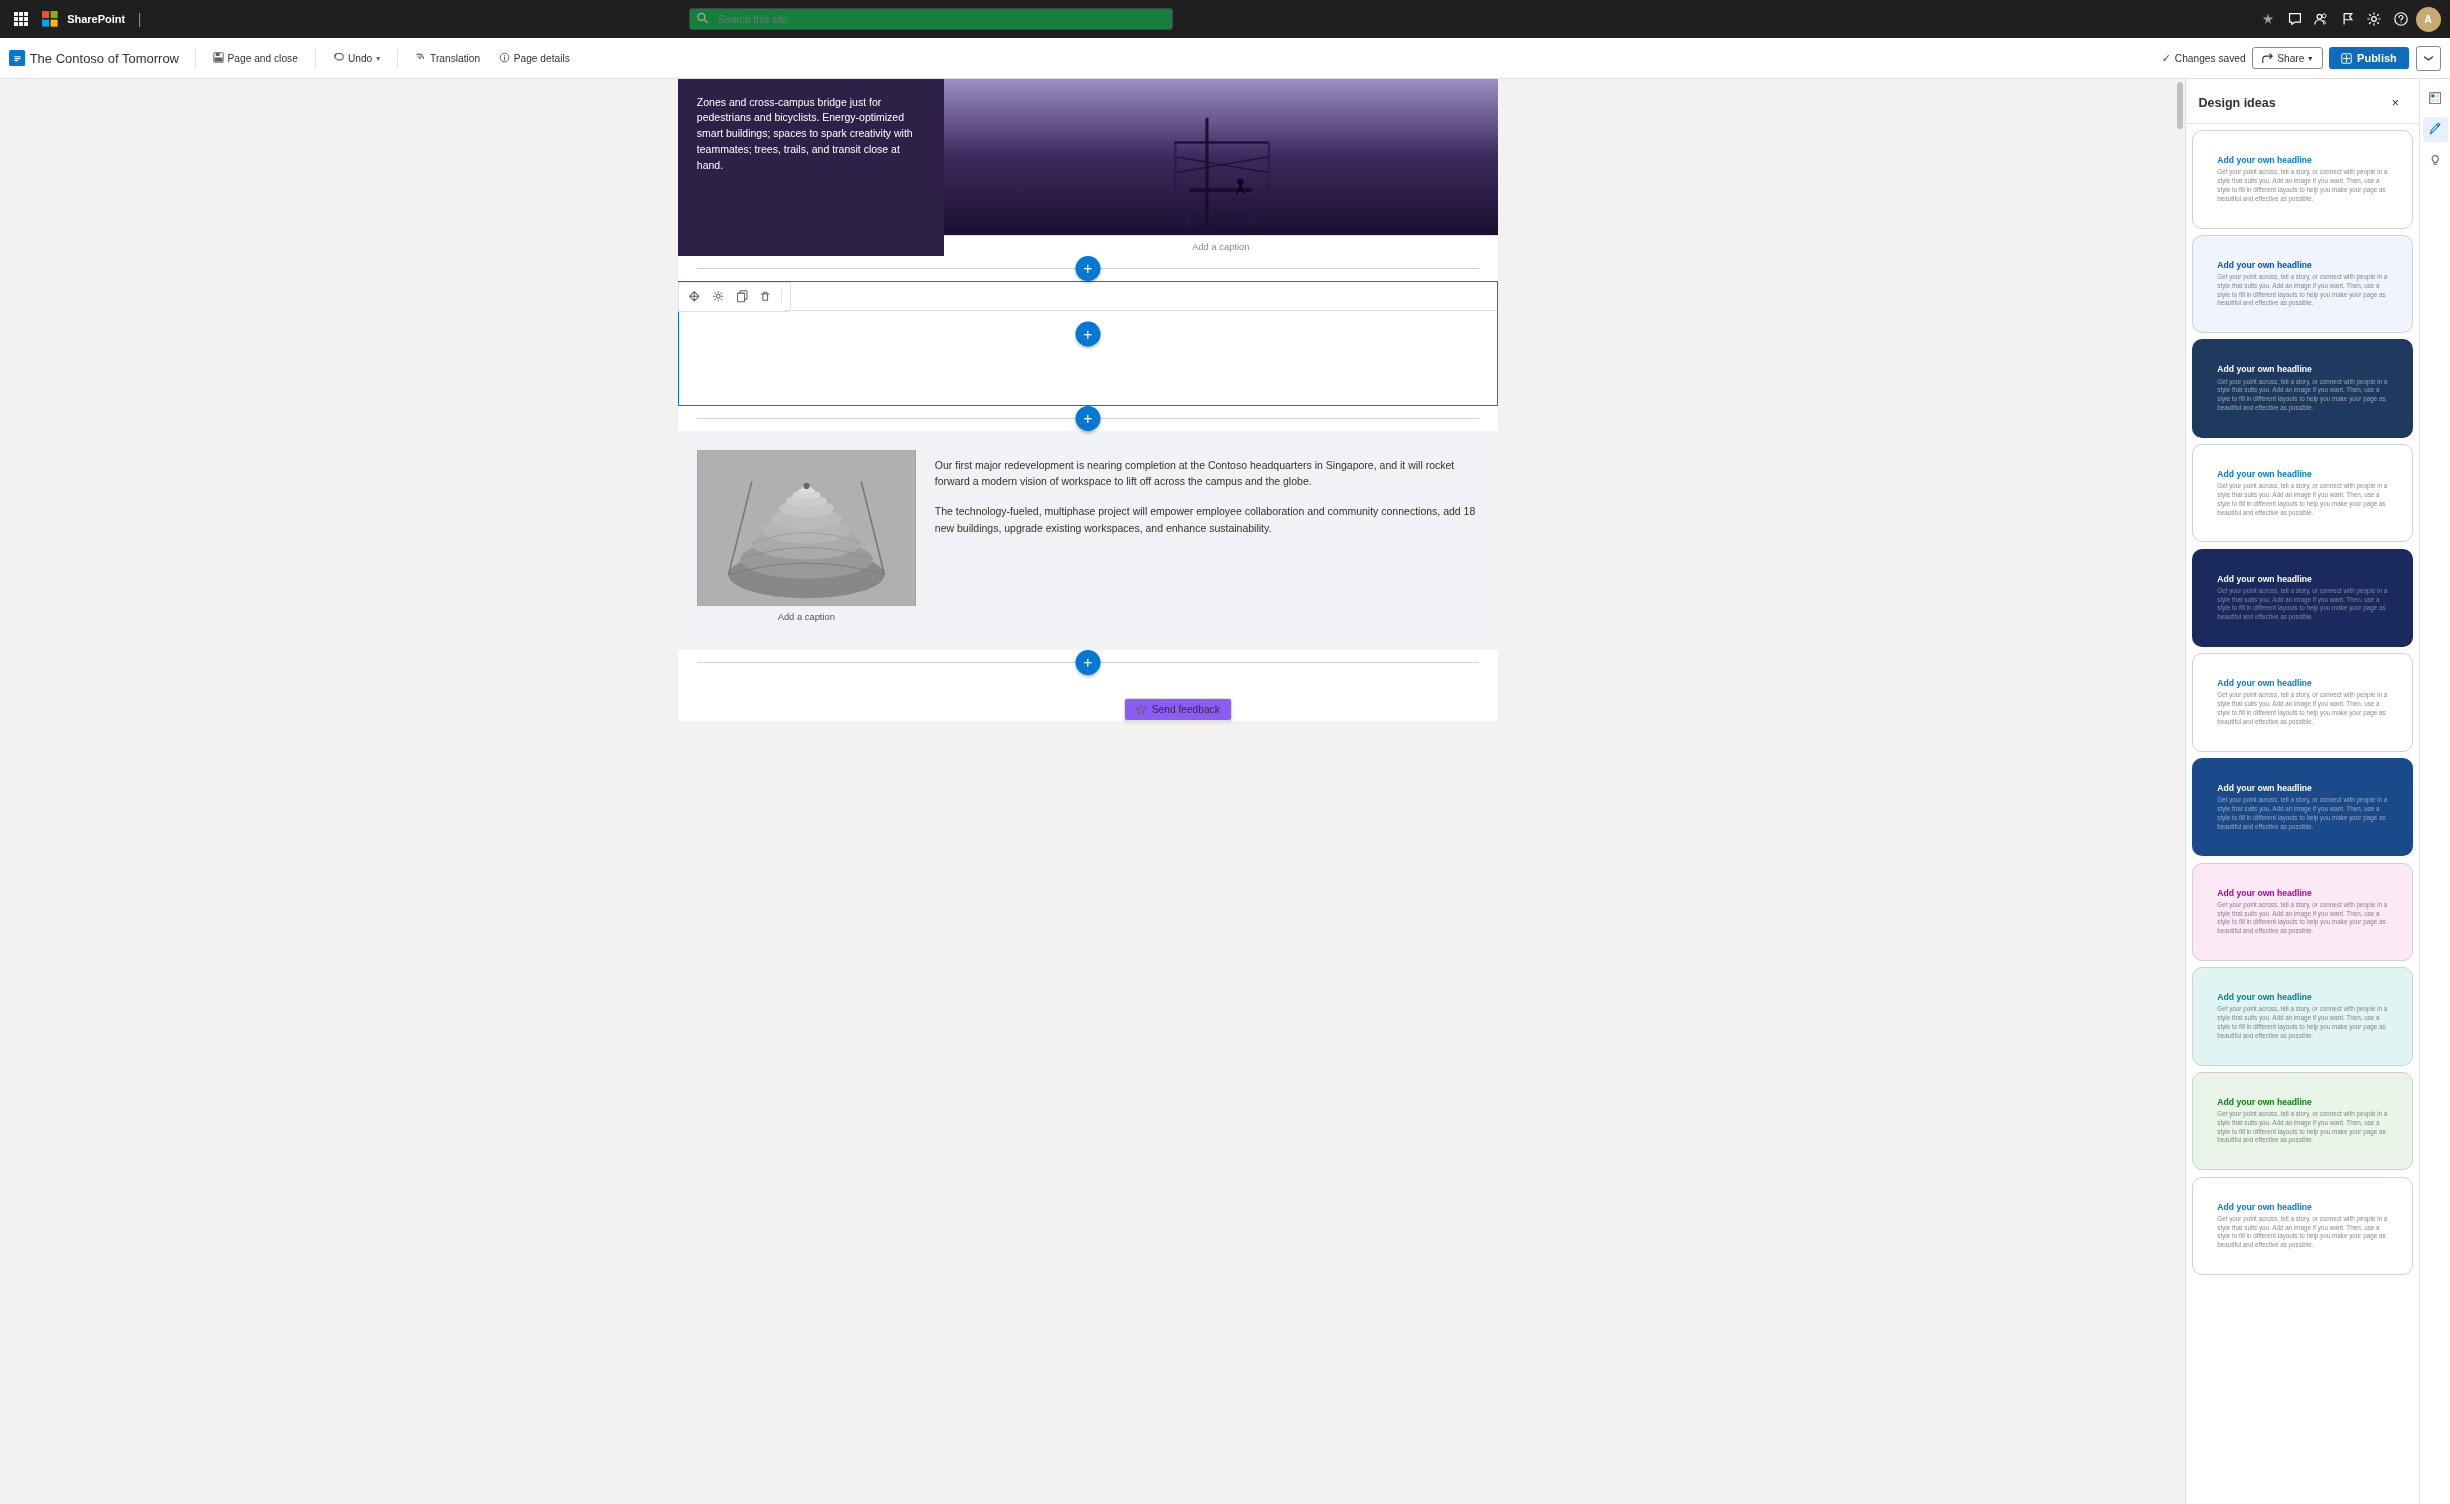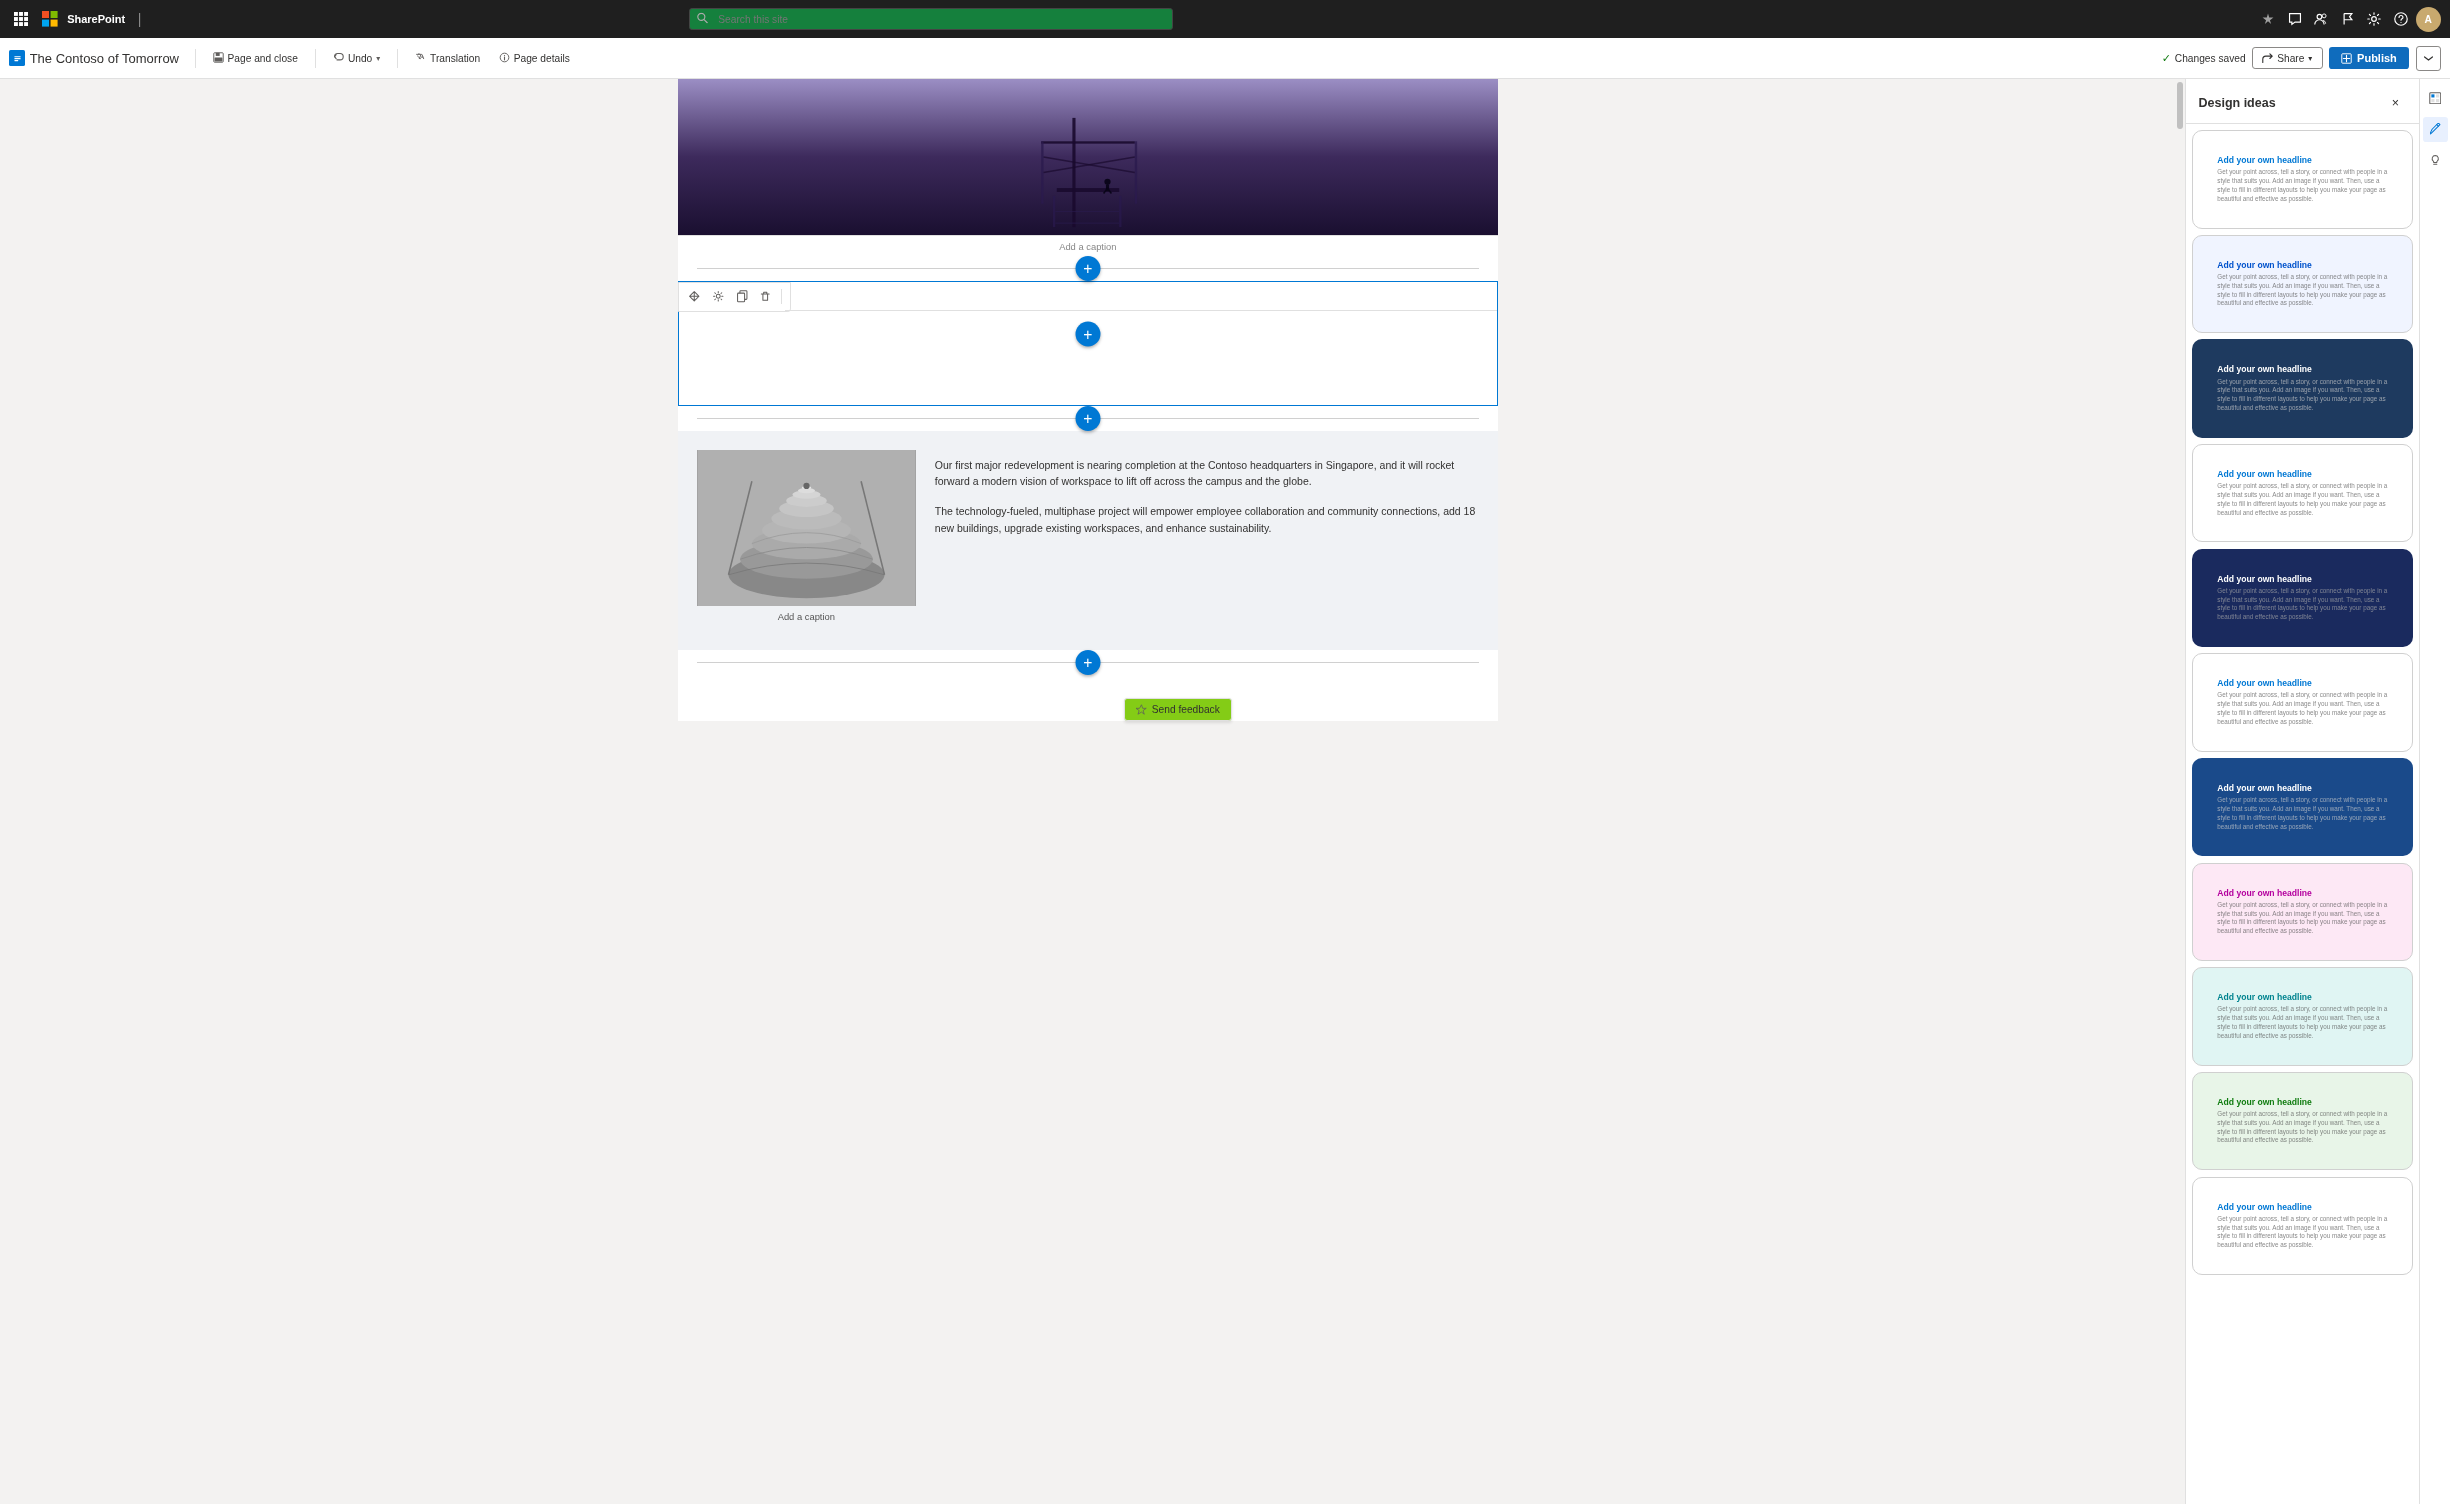--- a/index.html
+++ b/index.html
@@ -357,21 +357,21 @@
       right: 19px;
       height: 0.8px;
       background: #d0d0d0;
     }
 
     
     .send-feedback-bar {
       position: absolute;
       bottom: 0;
       right: 266px;
-      background: #84cc16;
+      background: #8b5cf6;
       border: 0.8px solid #e0e0e0;
       border-radius: 3.1px;
       padding: 4.7px 11px;
       display: flex;
       align-items: center;
       gap: 4.7px;
       font-size: 10.2px;
       color: #323130;
       cursor: pointer;
       box-shadow: 0 1.6px 3.1px rgba(0,0,0,0.1);
@@ -646,20 +646,23 @@
   </div>
 </div>
 
 <div class="main-layout">
 
   <div class="editor-with-scrollbar">
     <div class="editor-area">
       <div class="page-content">
 
         <div class="section-dark">
+          <div class="section-dark-left">
+            <p>Zones and cross-campus bridge just for pedestrians and bicyclists. Energy-optimized smart buildings; spaces to spark creativity with teammates; trees, trails, and transit close at hand.</p>
+          </div>
           <div class="section-dark-right">
             <div class="construction-img">
 
               <svg class="construction-silhouette" viewBox="0 0 200 160" fill="none" xmlns="http://www.w3.org/2000/svg">
 
                 <rect x="80" y="10" width="4" height="140" fill="#1a0a2e" opacity="0.9"></rect>
                 <rect x="40" y="40" width="120" height="3" fill="#1a0a2e" opacity="0.9"></rect>
                 <rect x="40" y="40" width="3" height="80" fill="#2a1a4e" opacity="0.8"></rect>
                 <rect x="160" y="40" width="3" height="80" fill="#2a1a4e" opacity="0.8"></rect>
 

